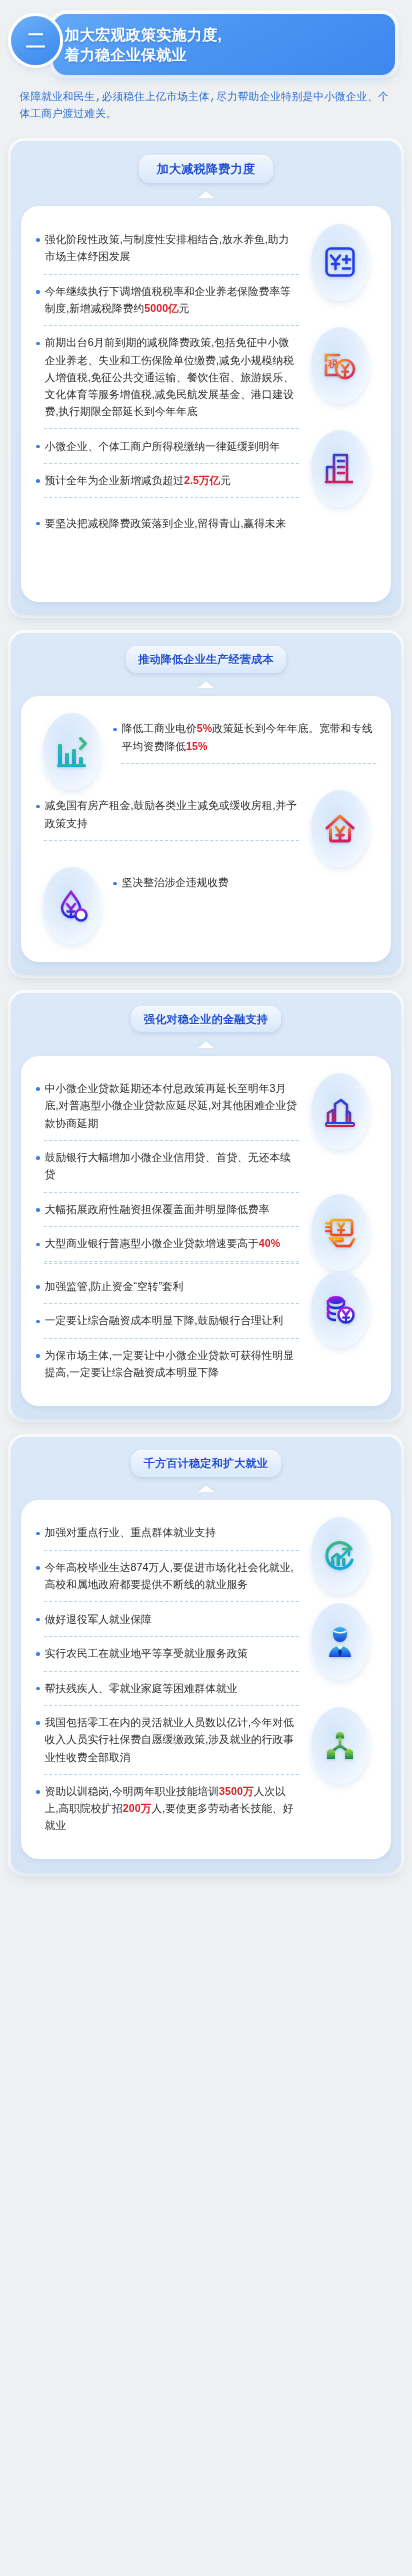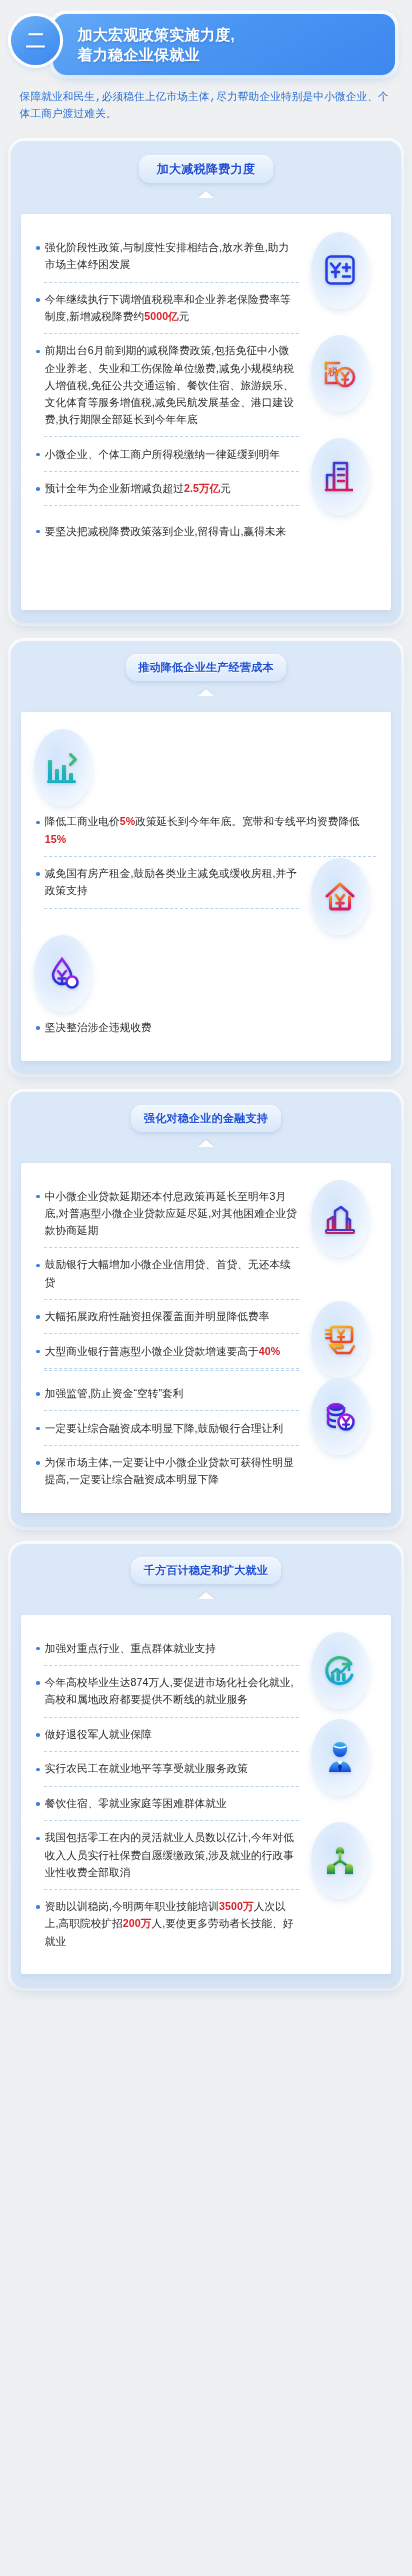--- a/index.html
+++ b/index.html
@@ -13,21 +13,21 @@
   
   .header-wrap{ position:relative; padding:14.4px 17.5px 0 17.5px; }
   .header-bar{
     position:relative; margin-left:35px; height:61px;
     border-radius:13.4px;
     background:linear-gradient(150deg,#63a9f7 0%,#4a95f2 45%,#3e87ef 100%);
     box-shadow:0 3.1px 8.2px rgba(110,160,220,.35), 0 0 0 3.6px #ffffff;
     display:flex; align-items:center;
   }
   .header-title{
-    margin-left:25px; color:#ffffff; font-weight:bold; font-size:15px;
+    margin-left:12px; color:#ffffff; font-weight:bold; font-size:15px;
     line-height:1.30; letter-spacing:0.3px;
     text-shadow:0 1px 2.1px rgba(30,90,170,.45);
   }
   .num-badge{
     position:absolute; left:11.3px; top:15.5px; width:49px; height:49px;
     border-radius:50%;
     background:linear-gradient(150deg,#6fb2f8 0%,#4b96f2 60%,#3f88ef 100%);
     box-shadow:0 0 0 3.1px #ffffff, 0 2.6px 7.2px rgba(110,160,220,.4);
     display:flex; align-items:center; justify-content:center;
     color:#fff; font-size:19.6px; font-weight:bold; z-index:4;
@@ -57,26 +57,26 @@
     text-shadow:0 0.5px 0.5px rgba(255,255,255,.8);
   }
   .sec-title-pill.small{ font-size:11px; padding:5.7px 12.4px;}
   .notch{
     width:0;height:0;margin:8.2px auto 0 auto;
     border-left:8.8px solid transparent;border-right:8.8px solid transparent;
     border-bottom:7.7px solid #ffffff;
     filter:drop-shadow(0 -1px 1px rgba(150,175,205,.25));
   }
   .sec-body{
-    background:#ffffff; border-radius:2px; margin-top:16px;
+    background:#ffffff; border-radius:18px; margin-top:8px;
     padding:17.5px 13.4px 17.5px 13.4px; position:relative;
     box-shadow:0 2.1px 5.2px rgba(150,175,205,.20);
   }
   .row{ display:flex; align-items:flex-start; position:relative; }
-  .row.left{ flex-direction:column; }
+  .row.left{ flex-direction:row; }
   .row.right{ flex-direction:row-reverse; }
 
   .icon-cell{
     flex:0 0 77px; display:flex; align-items:center; justify-content:center;
     position:relative; min-height:77px;
   }
   .icon-oval{
     width:58px;height:77px;border-radius:29px/39px;
     background:radial-gradient(ellipse at 40% 35%,#d4e6fb 0%,#e3eefc 45%,#f4f9ff 78%,#ffffff 100%);
     display:flex;align-items:center;justify-content:center;
@@ -454,21 +454,21 @@
               <span class="btext">做好退役军人就业保障</span>
             </div>
             <div class="sep"></div>
             <div class="bullet">
               <span class="dot"></span>
               <span class="btext">实行农民工在就业地平等享受就业服务政策</span>
             </div>
             <div class="sep"></div>
             <div class="bullet">
               <span class="dot"></span>
-              <span class="btext">餐饮住宿、零就业家庭等困难群体就业</span>
+              <span class="btext">帮扶残疾人、零就业家庭等困难群体就业</span>
             </div>
             <div class="sep"></div>
           </div>
         </div>
         <div class="row right">
           <div class="icon-cell">
             <div class="icon-oval">
               <svg width="32" height="31" viewBox="0 0 64 62" fill="none">
      <defs>
                   <linearGradient id="g_pn" x1="0" y1="0" x2="0" y2="1">

